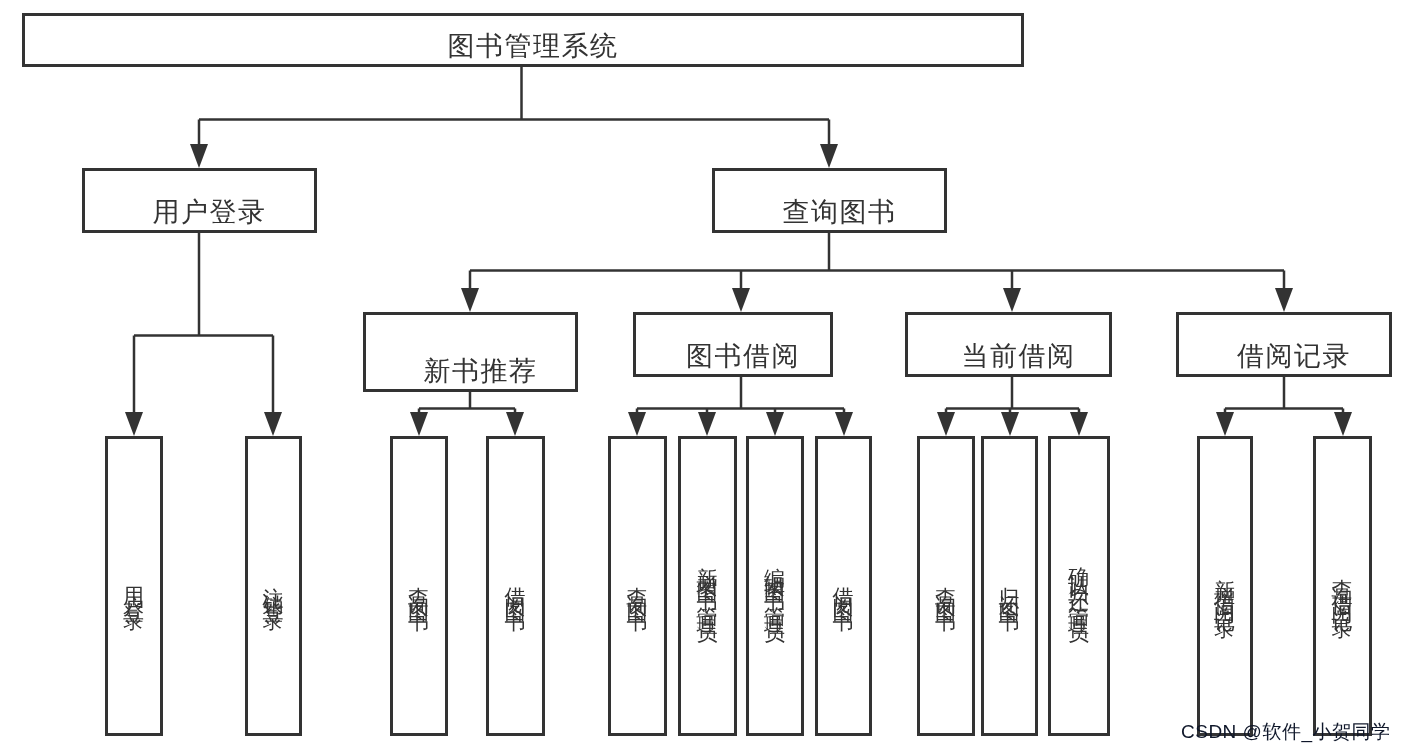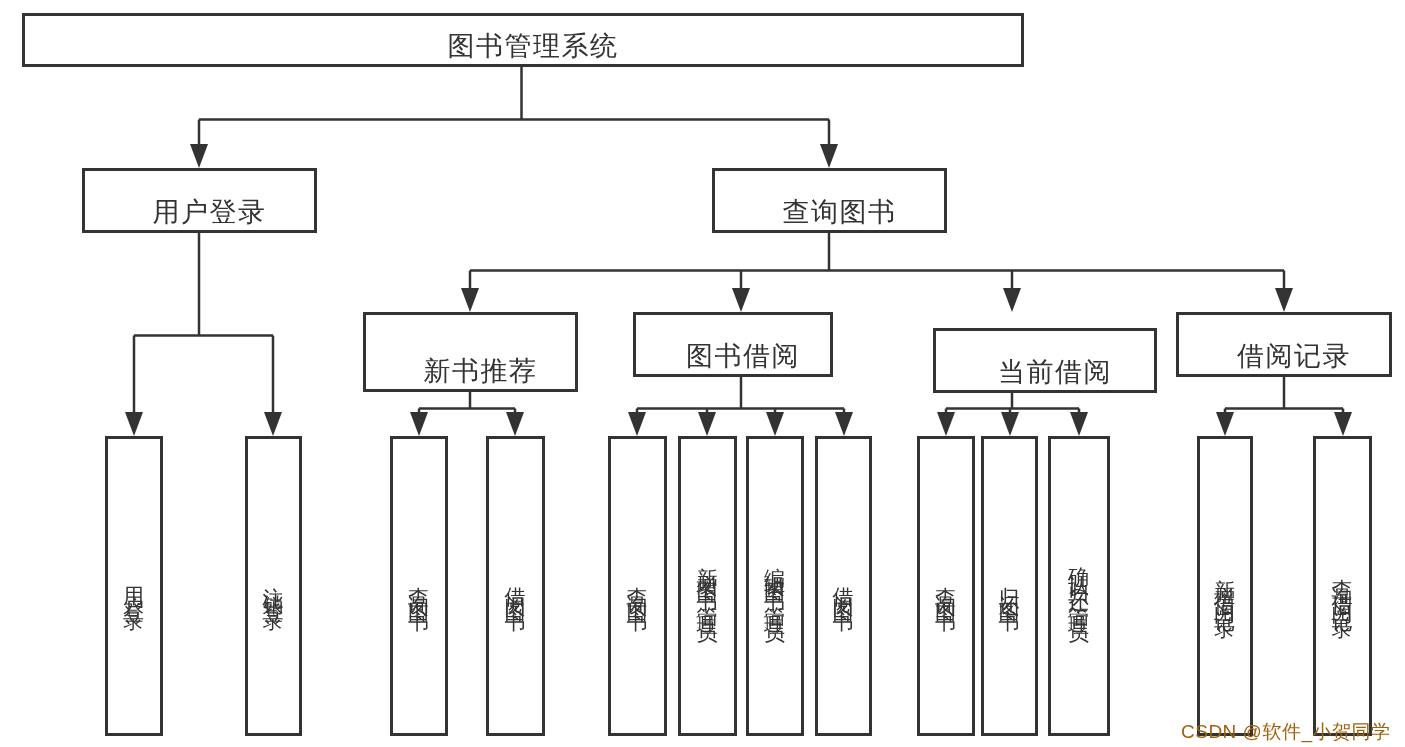--- a/index.html
+++ b/index.html
@@ -50,21 +50,21 @@
     font-size: 21px;
     line-height: 1;
     letter-spacing: 8px;
     white-space: nowrap;
   }
   .watermark {
     position: absolute;
     left: 1181px;
     top: 719px;
     font-size: 19px;
-    color: #a16207;
+    color: #0f172a;
     letter-spacing: 0.5px;
     white-space: nowrap;
     z-index: 6;
   }
 </style>
 </head>
 <body>
 
 <div class="canvas">
 
@@ -154,21 +154,21 @@
   <div class="hbox" style="left:712px; top:168px; width:235px; height:65px;">
     <span>查询图书</span>
   </div>
 
   <div class="hbox" style="left:363px; top:312px; width:215px; height:80px;">
     <span>新书推荐</span>
   </div>
   <div class="hbox" style="left:633px; top:312px; width:200px; height:65px;">
     <span>图书借阅</span>
   </div>
-  <div class="hbox" style="left:905px; top:328px; width:224px; height:65px;margin-left:28px;">
+  <div class="hbox" style="left:905px; top:312px; width:207px; height:65px;">
     <span>当前借阅</span>
   </div>
   <div class="hbox" style="left:1176px; top:312px; width:216px; height:65px;">
     <span>借阅记录</span>
   </div>
 
   <div class="vbox" style="left:105px; width:58px;">
     <span class="vlabel">用户登录</span>
   </div>
   <div class="vbox" style="left:245px; width:57px;">

